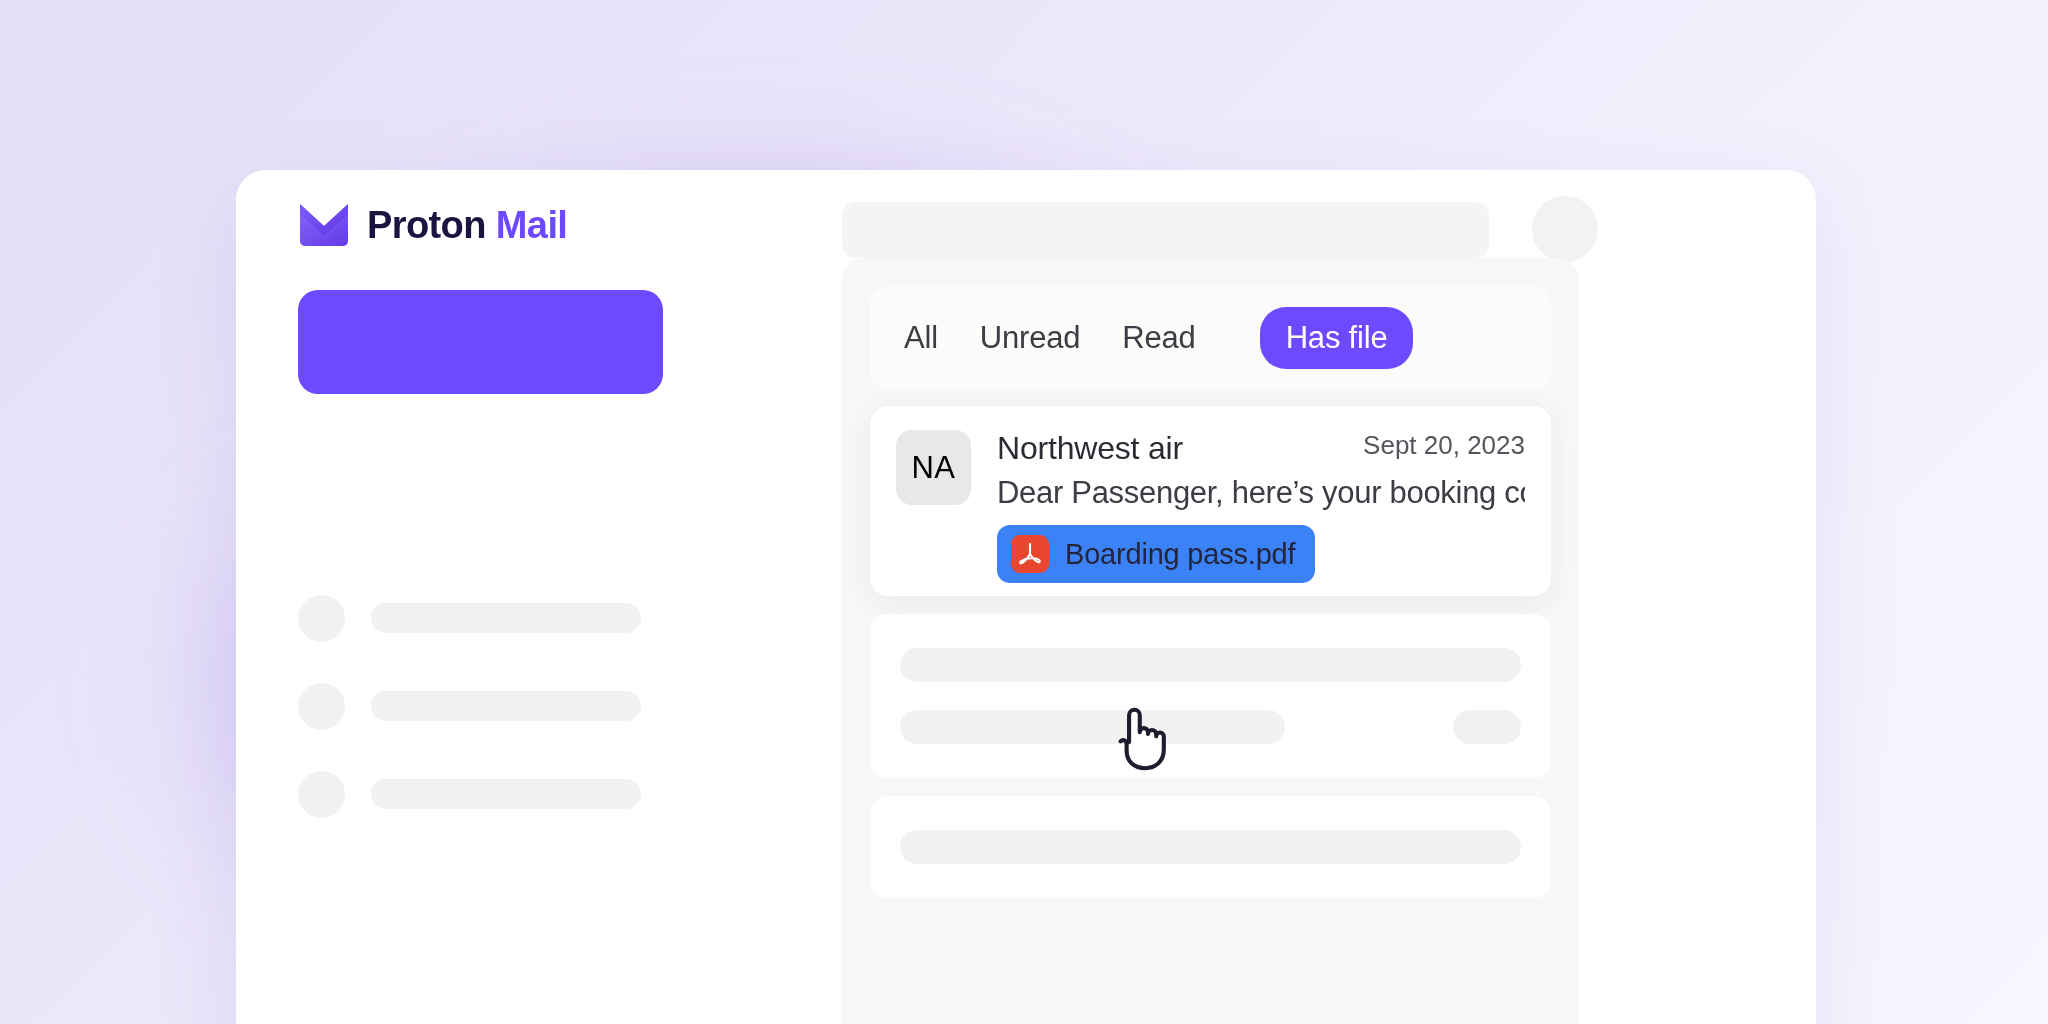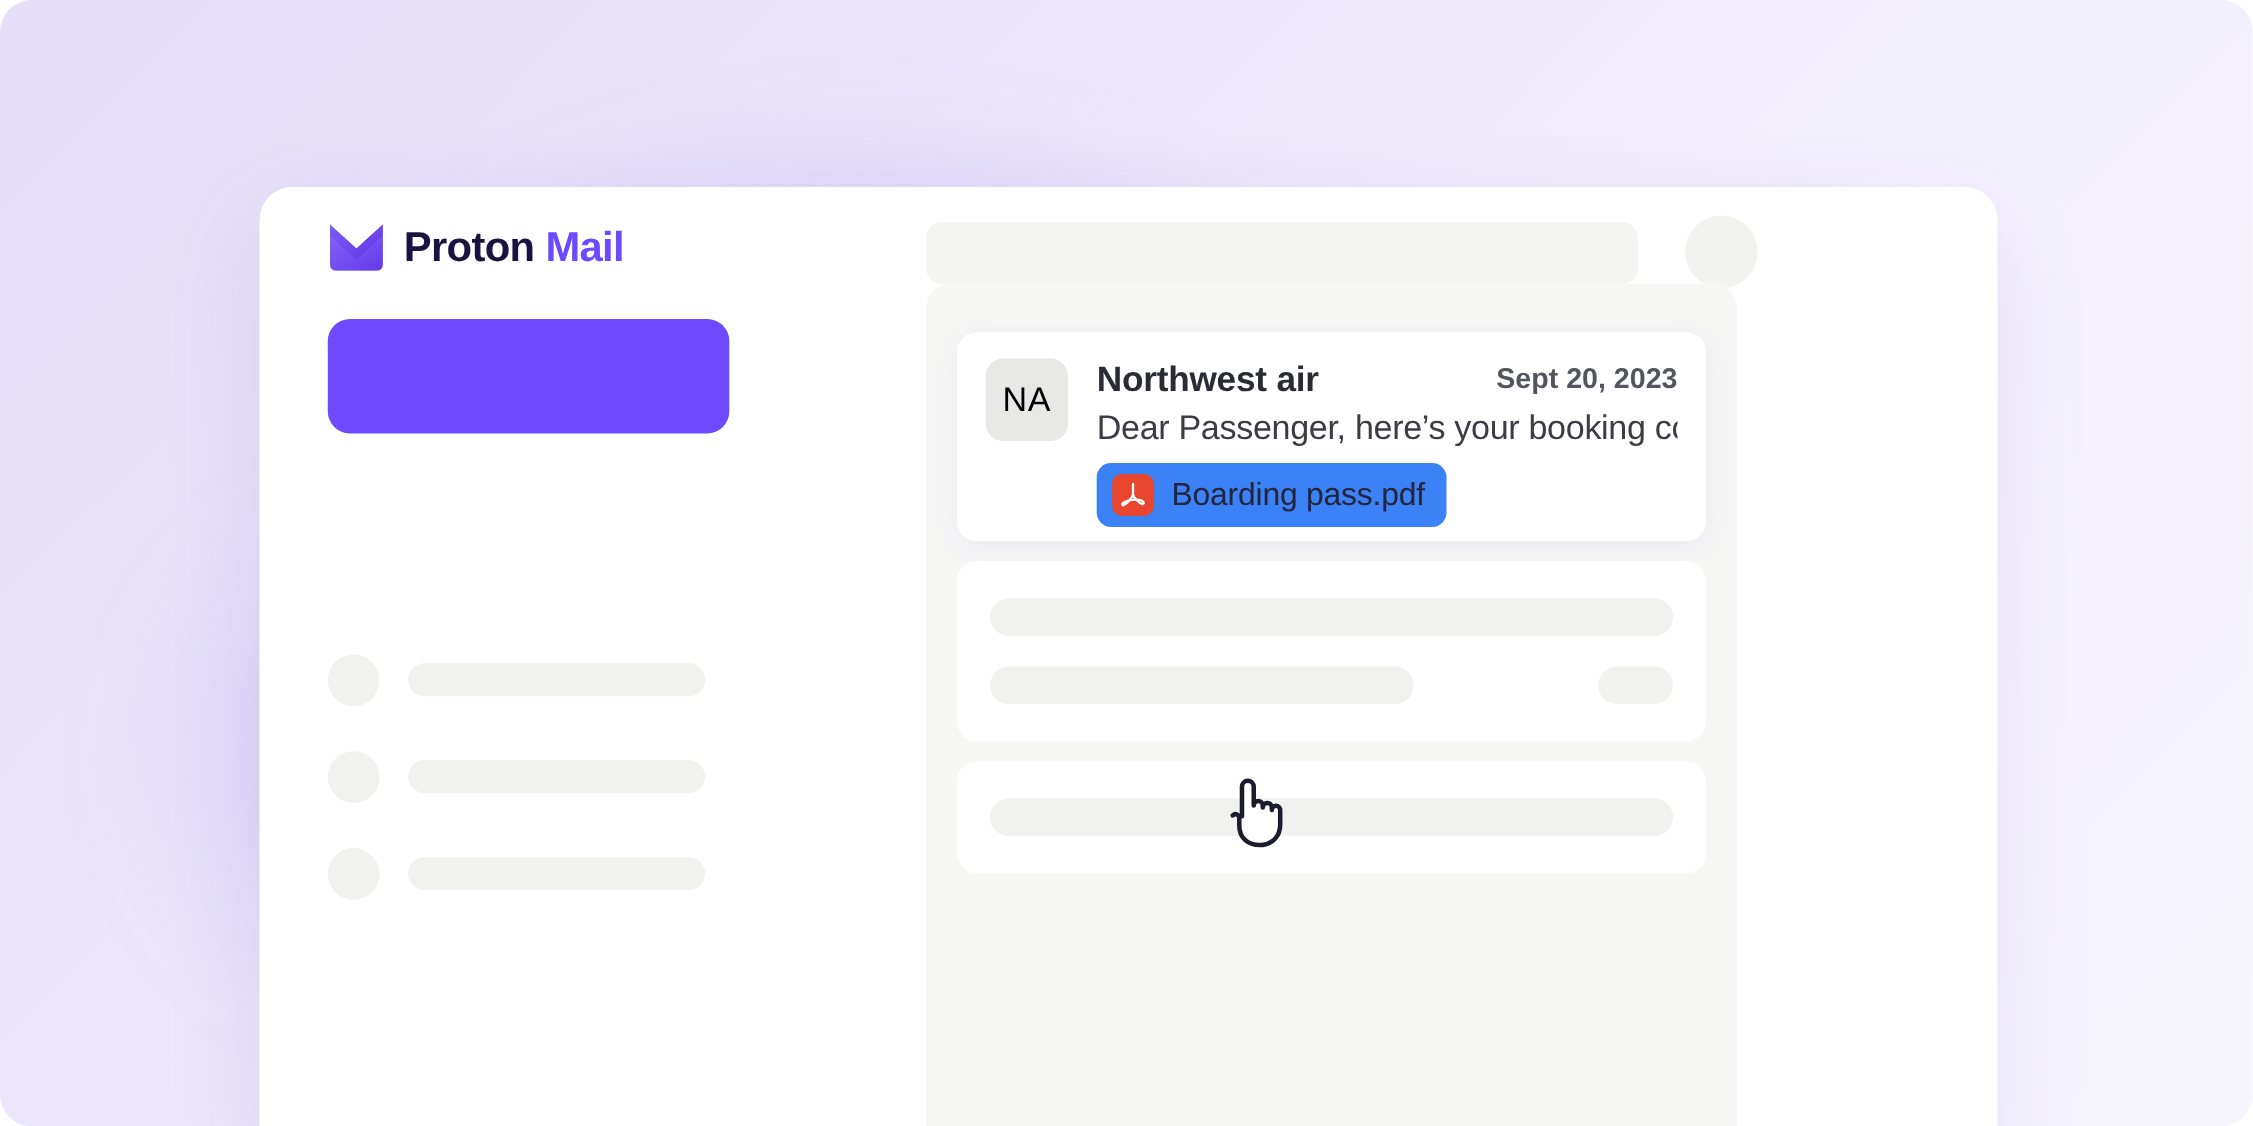--- a/index.html
+++ b/index.html
@@ -10,21 +10,20 @@
     overflow: hidden;
     font-family: "Liberation Sans", sans-serif;
   }
 
   #stage {
     position: relative;
     width: 2048px;
     height: 1024px;
     background: linear-gradient(135deg, #e4def7 0%, #ece7fa 38%, #f3f0fd 62%, #f7f5fe 100%);
     overflow: hidden;
-    border-radius: 29px;
   }
 
   
   .glow {
     position: absolute;
     border-radius: 50%;
     pointer-events: none;
   }
   .glow-a {
     left: 180px; top: 60px;
@@ -231,24 +230,23 @@
     font-size: 31px;
     display: flex;
     align-items: center;
     justify-content: center;
     flex: none;
     letter-spacing: 0.5px;
   }
   .email-body { flex: 1; min-width: 0; }
   .email-row1 {
     display: flex;
-    align-items: center;
+    align-items: flex-start;
     justify-content: space-between;
     gap: 16px;
-    font-weight: bold;
   }
   .sender {
     font-size: 32px;
     color: #2b2b33;
     letter-spacing: -0.2px;
     white-space: nowrap;
   }
   .email-date {
     font-size: 26px;
     color: #55555e;
@@ -367,20 +365,26 @@
       </div>
     </div>
 
     <div class="content">
 
       <div class="searchbar" placeholder=""></div>
       <div class="topavatar"></div>
 
       <div class="panel">
 
+        <div class="filters">
+          <div class="filter">All</div>
+          <div class="filter">Unread</div>
+          <div class="filter">Read</div>
+          <div class="filter active">Has file</div>
+        </div>
 
         <div class="email-card">
           <div class="avatar">NA</div>
           <div class="email-body">
             <div class="email-row1">
               <span class="sender">Northwest air</span>
               <span class="email-date">Sept 20, 2023</span>
             </div>
             <div class="preview">Dear Passenger, here’s your booking co...</div>
             <div class="attachment">

